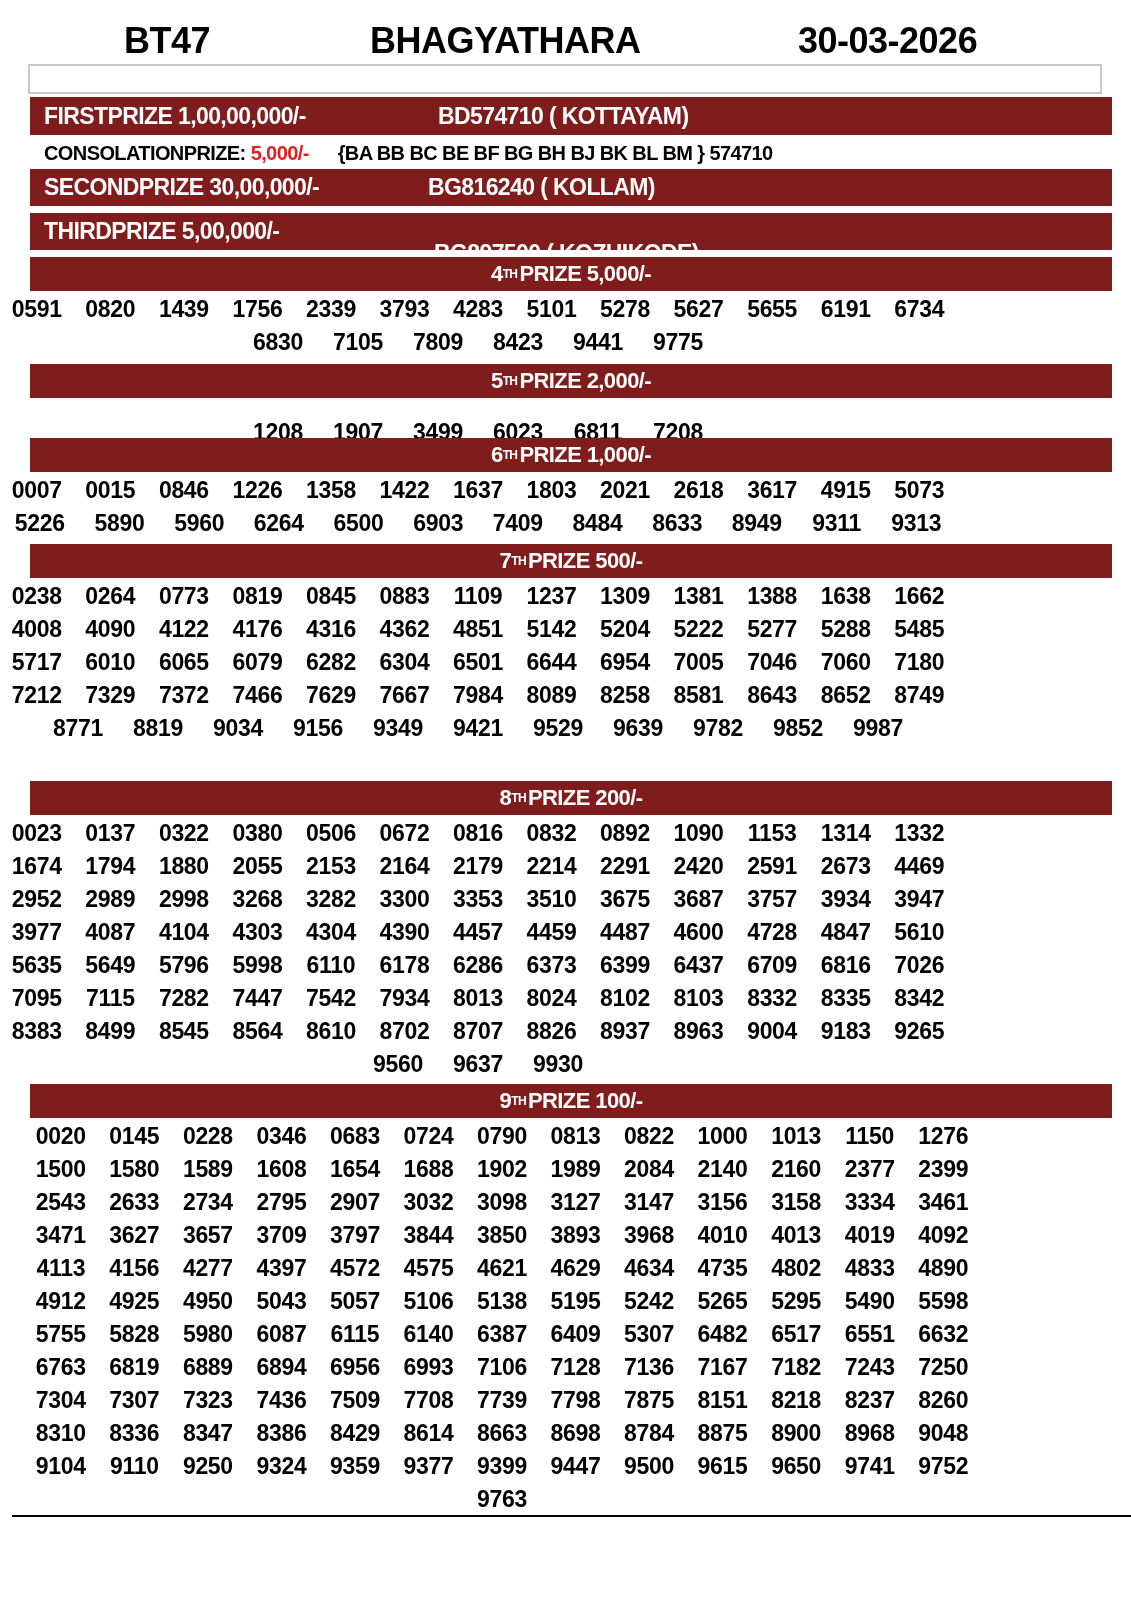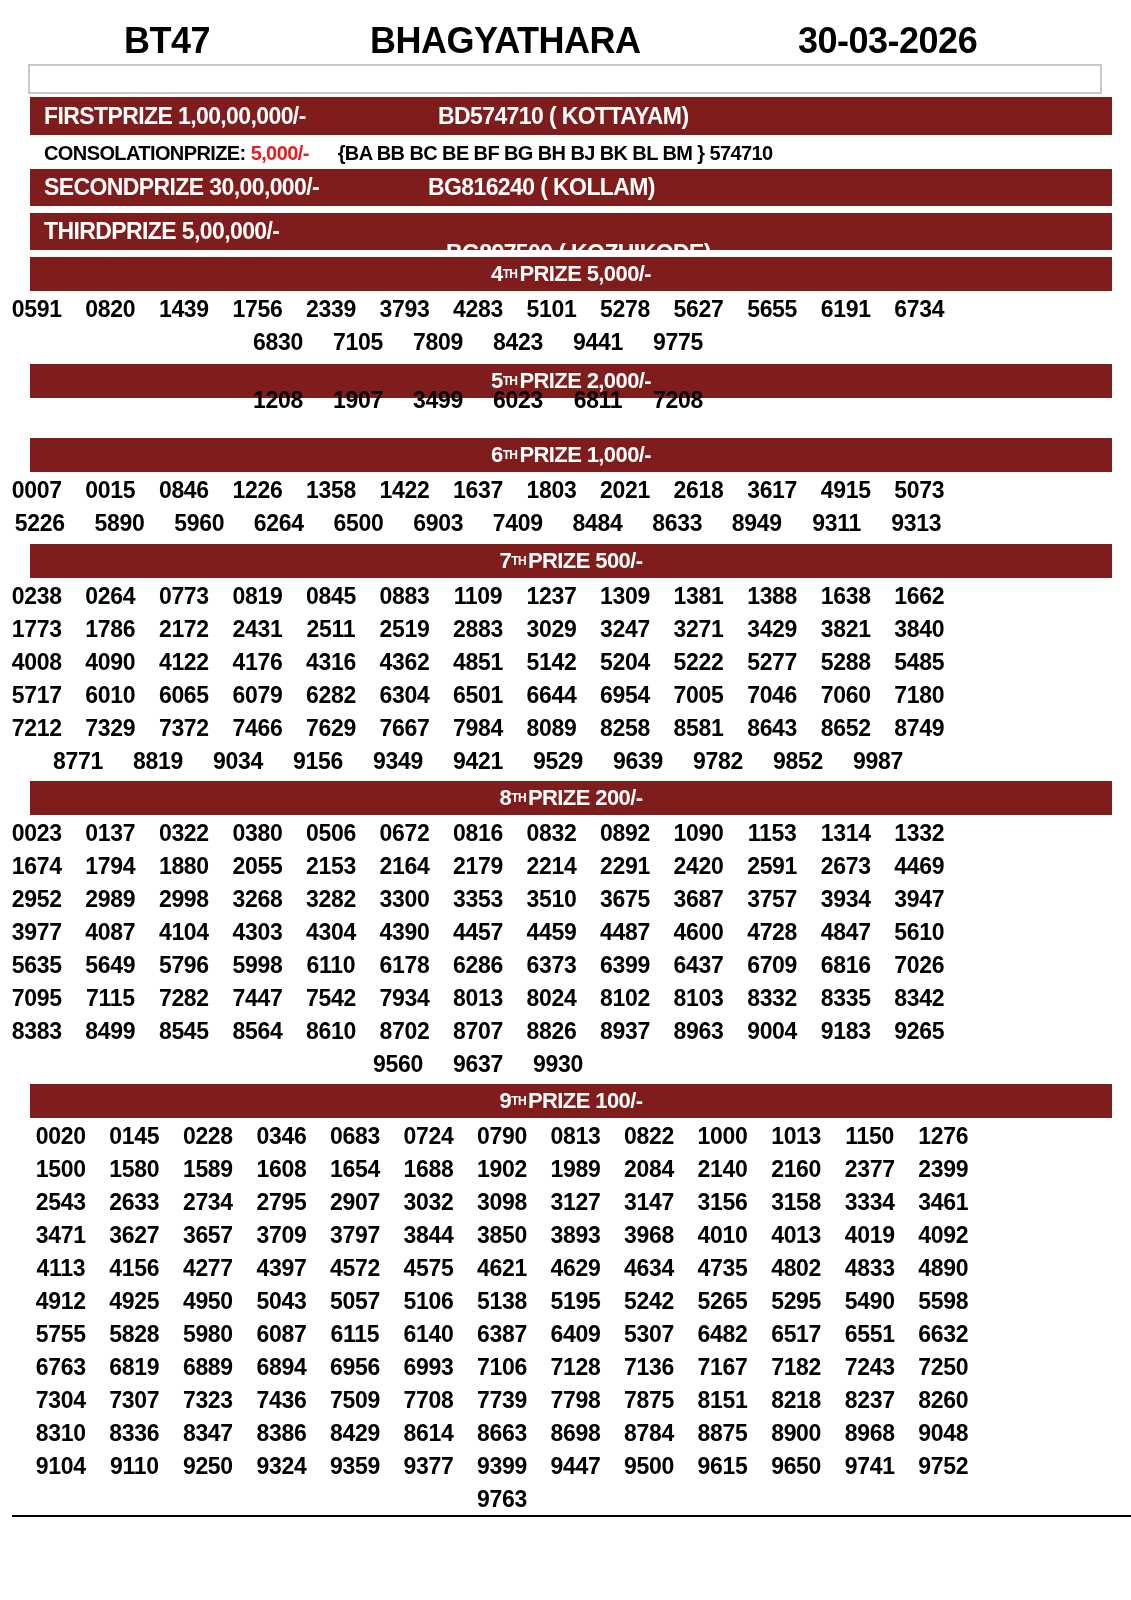--- a/index.html
+++ b/index.html
@@ -68,21 +68,21 @@
   <span class="series">{BA BB BC BE BF BG BH BJ BK BL BM } 574710</span>
 </div>
 
 <div class="bar main" style="top:169px;height:37px;">
   <span class="lbl">SECONDPRIZE 30,00,000/-</span>
   <span class="win" style="left:398px;">BG816240 ( KOLLAM)</span>
 </div>
 
 <div class="bar main" style="top:213px;height:37px;">
   <span class="lbl">THIRDPRIZE 5,00,000/-</span>
-  <span class="win" style="left:416px;margin-top:44px;">BG897500 ( KOZHIKODE)</span>
+  <span class="win" style="left:404px;margin-top:44px;">BG897500 ( KOZHIKODE)</span>
 </div>
 
 <div id="prize-sections">
     <div class="bar center" style="top: 257px; height: 34px;">
       <span>4</span>
       <sup>TH</sup>
       <span>PRIZE 5,000/-</span>
     </div>
     <div class="nums" style="top: 293px;">
       <div class="nrow">
@@ -107,21 +107,21 @@
         <span class="n">8423</span>
         <span class="n">9441</span>
         <span class="n">9775</span>
       </div>
     </div>
     <div class="bar center" style="top: 364px; height: 34px;">
       <span>5</span>
       <sup>TH</sup>
       <span>PRIZE 2,000/-</span>
     </div>
-    <div class="nums" style="top: 384px;">
+    <div class="nums" style="top: 416px;">
       <div class="nrow">
         <span class="n">1208</span>
         <span class="n">1907</span>
         <span class="n">3499</span>
         <span class="n">6023</span>
         <span class="n">6811</span>
         <span class="n">7208</span>
       </div>
     </div>
     <div class="bar center" style="top: 438px; height: 34px;">
@@ -175,35 +175,20 @@
         <span class="n">0883</span>
         <span class="n">1109</span>
         <span class="n">1237</span>
         <span class="n">1309</span>
         <span class="n">1381</span>
         <span class="n">1388</span>
         <span class="n">1638</span>
         <span class="n">1662</span>
       </div>
       <div class="nrow">
-        <span class="n">1773</span>
-        <span class="n">1786</span>
-        <span class="n">2172</span>
-        <span class="n">2431</span>
-        <span class="n">2511</span>
-        <span class="n">2519</span>
-        <span class="n">2883</span>
-        <span class="n">3029</span>
-        <span class="n">3247</span>
-        <span class="n">3271</span>
-        <span class="n">3429</span>
-        <span class="n">3821</span>
-        <span class="n">3840</span>
-      </div>
-      <div class="nrow">
         <span class="n">4008</span>
         <span class="n">4090</span>
         <span class="n">4122</span>
         <span class="n">4176</span>
         <span class="n">4316</span>
         <span class="n">4362</span>
         <span class="n">4851</span>
         <span class="n">5142</span>
         <span class="n">5204</span>
         <span class="n">5222</span>

